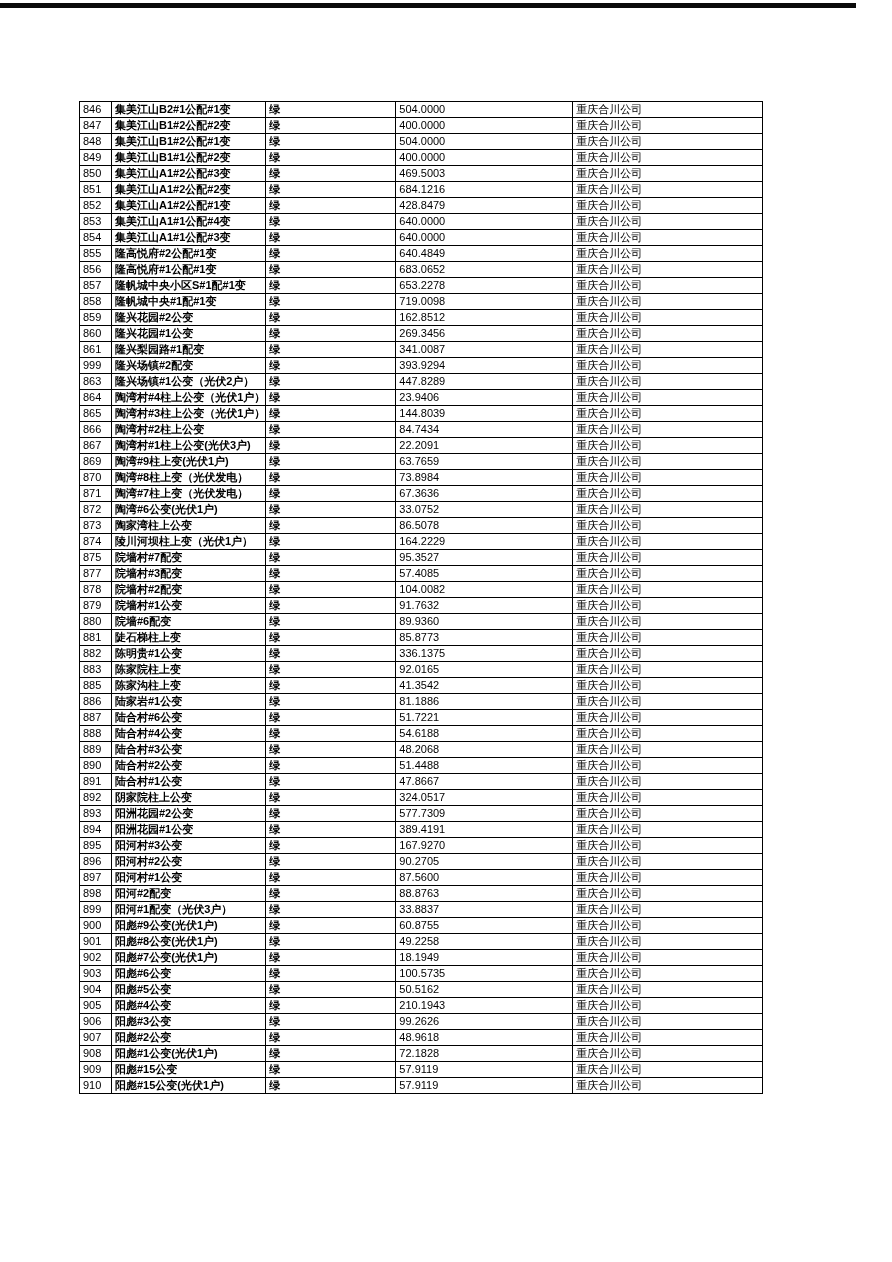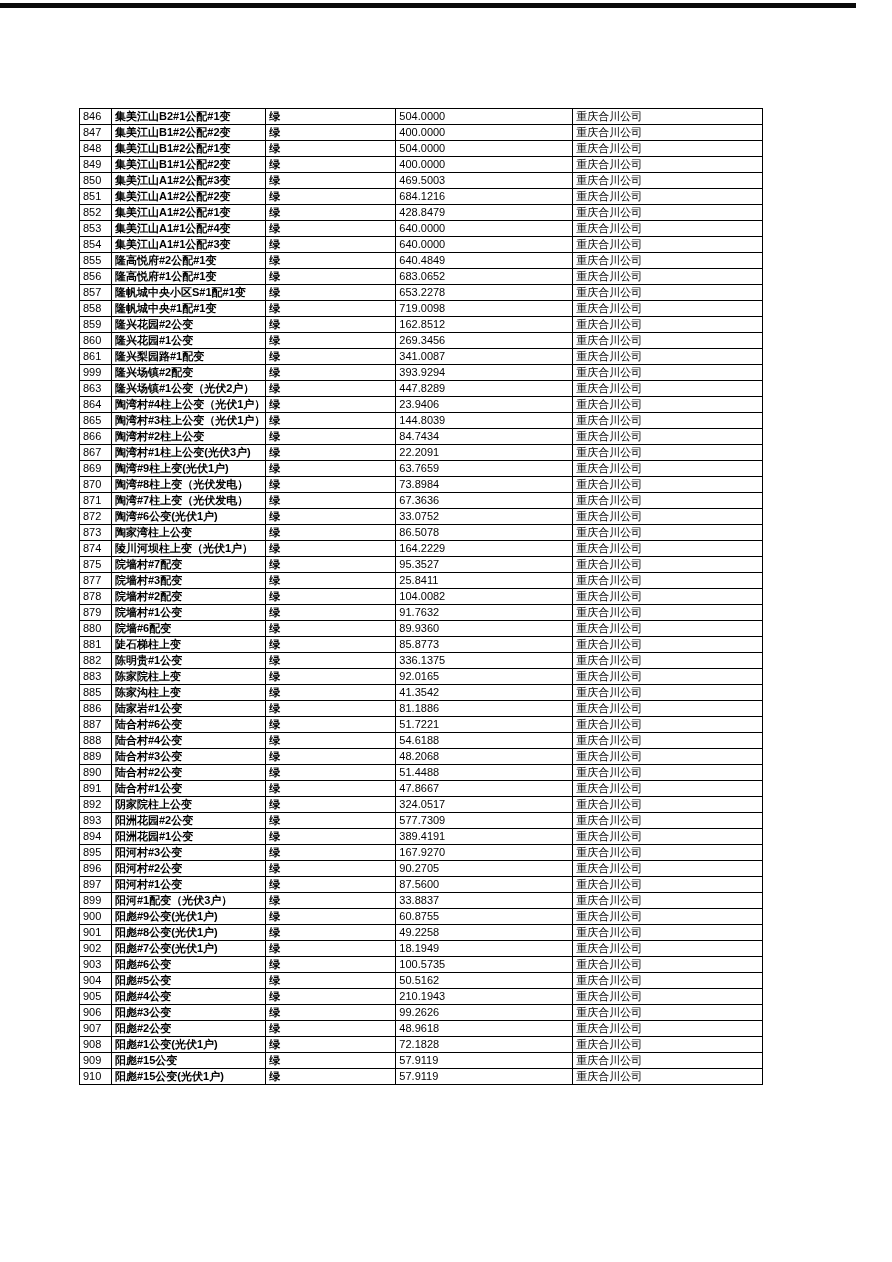--- a/index.html
+++ b/index.html
@@ -8,21 +8,21 @@
     background:#ffffff;
     font-family:"Liberation Sans","DejaVu Sans",sans-serif;
     position:relative;
     overflow:hidden;
   }
   .top-rule{
     position:absolute;left:0;top:3px;width:856px;height:5px;
     background:#0a0a0a;
   }
   .sheet{
-    position:absolute;left:79px;top:108px;
+    position:absolute;left:79px;top:101px;
   }
   table.grid{
     border-collapse:collapse;
     table-layout:fixed;
   }
   table.grid td{
     border:1px solid #000;
     height:15px;
     padding:0 0 0 3px;
     font-size:11px;
@@ -246,21 +246,21 @@
     <td class="c-no">875</td>
     <td class="c-name">院墙村#7配变</td>
     <td class="c-status">绿</td>
     <td class="c-value">95.3527</td>
     <td class="c-company">重庆合川公司</td>
   </tr>
         <tr>
     <td class="c-no">877</td>
     <td class="c-name">院墙村#3配变</td>
     <td class="c-status">绿</td>
-    <td class="c-value">25.8411</td>
+    <td class="c-value">57.4085</td>
     <td class="c-company">重庆合川公司</td>
   </tr>
         <tr>
     <td class="c-no">878</td>
     <td class="c-name">院墙村#2配变</td>
     <td class="c-status">绿</td>
     <td class="c-value">104.0082</td>
     <td class="c-company">重庆合川公司</td>
   </tr>
         <tr>
@@ -380,20 +380,27 @@
     <td class="c-name">阳河村#2公变</td>
     <td class="c-status">绿</td>
     <td class="c-value">90.2705</td>
     <td class="c-company">重庆合川公司</td>
   </tr>
         <tr>
     <td class="c-no">897</td>
     <td class="c-name">阳河村#1公变</td>
     <td class="c-status">绿</td>
     <td class="c-value">87.5600</td>
+    <td class="c-company">重庆合川公司</td>
+  </tr>
+        <tr>
+    <td class="c-no">898</td>
+    <td class="c-name">阳河#2配变</td>
+    <td class="c-status">绿</td>
+    <td class="c-value">88.8763</td>
     <td class="c-company">重庆合川公司</td>
   </tr>
         <tr>
     <td class="c-no">899</td>
     <td class="c-name">阳河#1配变（光伏3户）</td>
     <td class="c-status">绿</td>
     <td class="c-value">33.8837</td>
     <td class="c-company">重庆合川公司</td>
   </tr>
         <tr>

